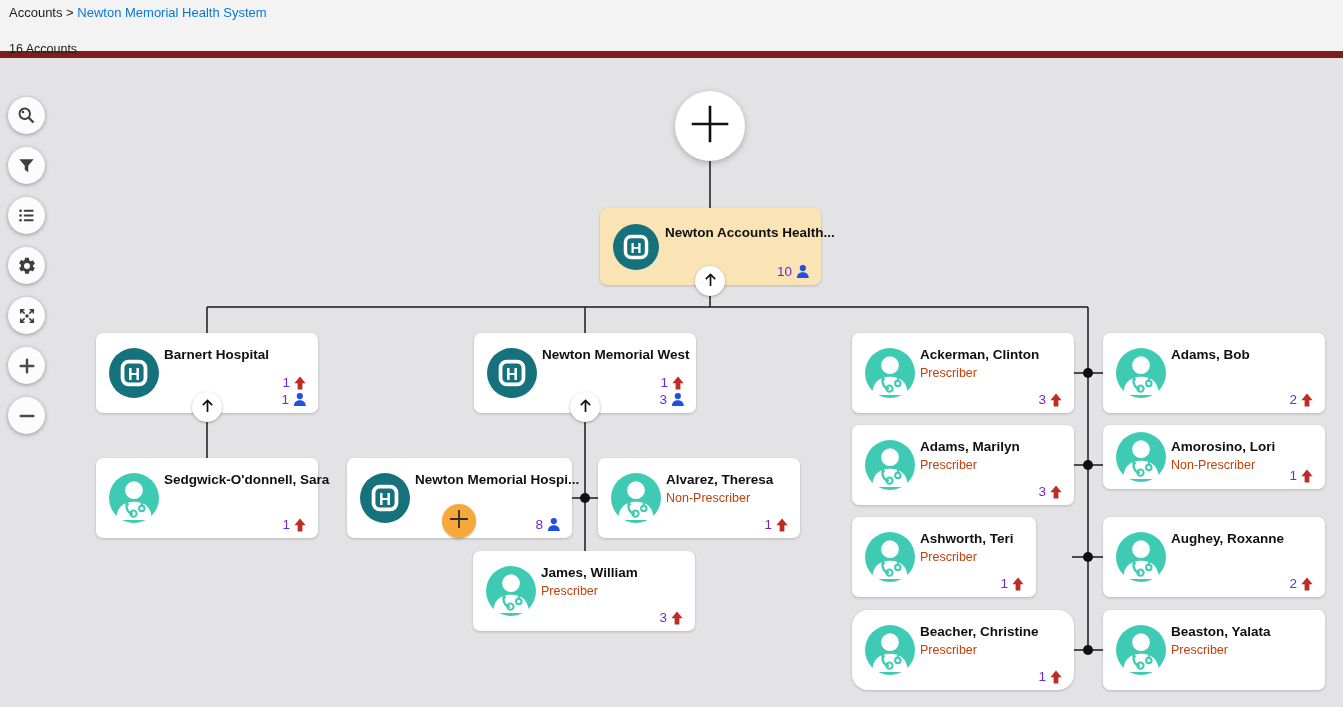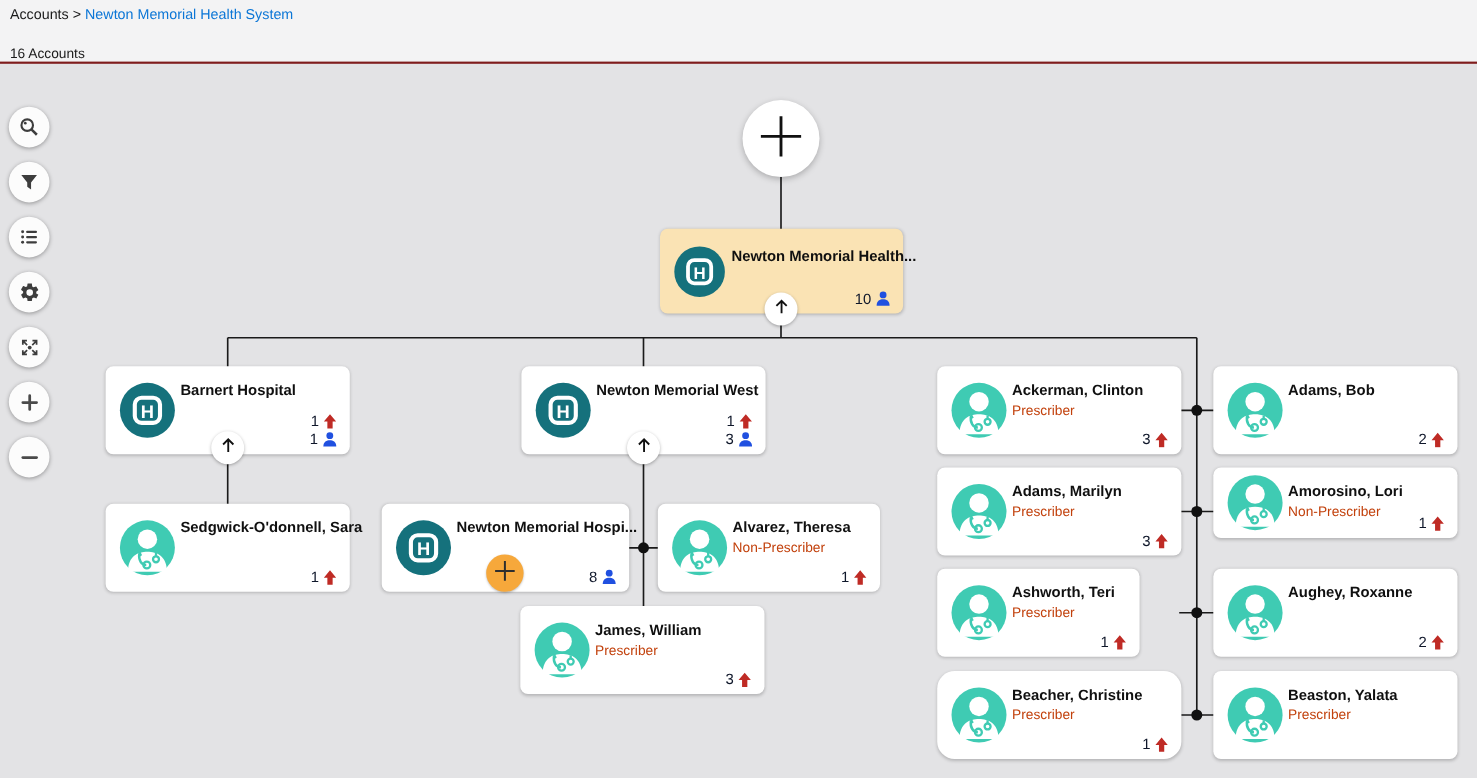--- a/index.html
+++ b/index.html
@@ -1,20 +1,20 @@
 <!DOCTYPE html>
 <html><head>
 <meta charset="utf-8">
 <style>
   * { margin:0; padding:0; box-sizing:border-box; }
   html,body { width:1343px; height:707px; overflow:hidden; }
   body { font-family:"Liberation Sans", sans-serif; background:#e3e3e5; position:relative; }
 
   
-  .header { position:absolute; top:0; left:0; width:1343px; height:58px; background:#f3f3f4; border-bottom:2px solid #7f1d1d; z-index:20; }
+  .header { position:absolute; top:0; left:0; width:1343px; height:58px; background:#f3f3f4; border-bottom:7px solid #7f1d1d; z-index:20; }
   .breadcrumb { position:absolute; left:9px; top:5px; font-size:13px; color:#1b1b1b; }
   .breadcrumb a { color:#0b76d6; text-decoration:none; cursor:pointer; }
   .page-title { position:absolute; left:9px; top:20px; font-size:17.5px; font-weight:700; color:#111; }
   .page-sub { position:absolute; left:9px; top:42px; font-size:12.5px; color:#1b1b1b; }
 
   
   .tool-btn { position:absolute; left:8px; width:37px; height:37px; border-radius:50%; background:#fcfcfc;
               box-shadow:0 1px 4px rgba(0,0,0,.35); display:flex; align-items:center; justify-content:center;
               z-index:15; cursor:pointer; }
   .tool-btn svg { display:block; }
@@ -24,21 +24,21 @@
 
   .card { position:absolute; background:#fff; border-radius:7px; box-shadow:0 1px 3px rgba(0,0,0,.20); z-index:3; cursor:pointer; }
   .card.highlight { background:#fae3b4; }
   .avatar { position:absolute; left:13px; top:50%; transform:translateY(-50%); width:50px; height:50px;
             border-radius:50%; display:flex; align-items:center; justify-content:center; }
   .avatar.hosp { background:#15717c; }
   .avatar.mint { background:#3fcbb3; }
   .card-name { position:absolute; left:68px; top:14px; font-size:13.5px; font-weight:700; color:#101010; white-space:nowrap; }
   .card-sub  { position:absolute; left:68px; top:33px; font-size:12.5px; color:#c2410c; white-space:nowrap; }
   .badges { position:absolute; right:11px; bottom:6px; display:flex; flex-direction:column; align-items:flex-end; gap:2px; }
-  .badge { display:flex; align-items:center; gap:3px; font-size:13.5px; color:#0f172a; }
+  .badge { display:flex; align-items:center; gap:3px; font-size:13.5px; color:#6d28d9; }
   .badge svg { display:block; }
 
   .expand-btn { position:absolute; width:30px; height:30px; border-radius:50%; background:#fff;
                 box-shadow:0 1px 3px rgba(0,0,0,.30); display:flex; align-items:center; justify-content:center;
                 z-index:6; cursor:pointer; }
   .add-root-btn { position:absolute; left:675px; top:91px; width:70px; height:70px; border-radius:50%; background:#fff;
                   box-shadow:0 2px 6px rgba(0,0,0,.25); display:flex; align-items:center; justify-content:center;
                   z-index:6; cursor:pointer; }
   .add-orange-btn { position:absolute; left:442px; top:504px; width:34px; height:34px; border-radius:50%; background:#f6a83b;
                     box-shadow:0 1px 2px rgba(0,0,0,.25); display:flex; align-items:center; justify-content:center;
@@ -144,21 +144,21 @@
       </svg></span>
 </div>
 
 <div class="card highlight" style="left:600px; top:208px; width:221px; height:77px;">
   <span class="avatar hosp" style="width:46px;height:46px">
     <svg width="46" height="46" viewBox="0 0 48 48">
         <rect x="13" y="13" width="22" height="22" rx="6" fill="none" stroke="#fff" stroke-width="3.6"></rect>
         <text x="24" y="30.5" text-anchor="middle" font-size="16" font-weight="bold" fill="#fff" font-family="Liberation Sans, sans-serif">H</text>
       </svg>
   </span>
-  <div class="card-name" style="left:65px;top:17px">Newton Memorial Health...</div>
+  <div class="card-name" style="left:65px;top:17px">Newton Accounts Health...</div>
   <div class="badges">
     <div class="badge">
       <span>10</span>
       <span>
           <svg width="15" height="15" viewBox="0 0 14 14" fill="#2050e0">
             <circle cx="7.3" cy="3.8" r="2.9"></circle>
             <path d="M1.8 13 C1.8 8.8 4.7 7.6 7.3 7.6 C9.9 7.6 12.8 8.8 12.8 13 Z"></path>
           </svg>
         </span>
     </div>

